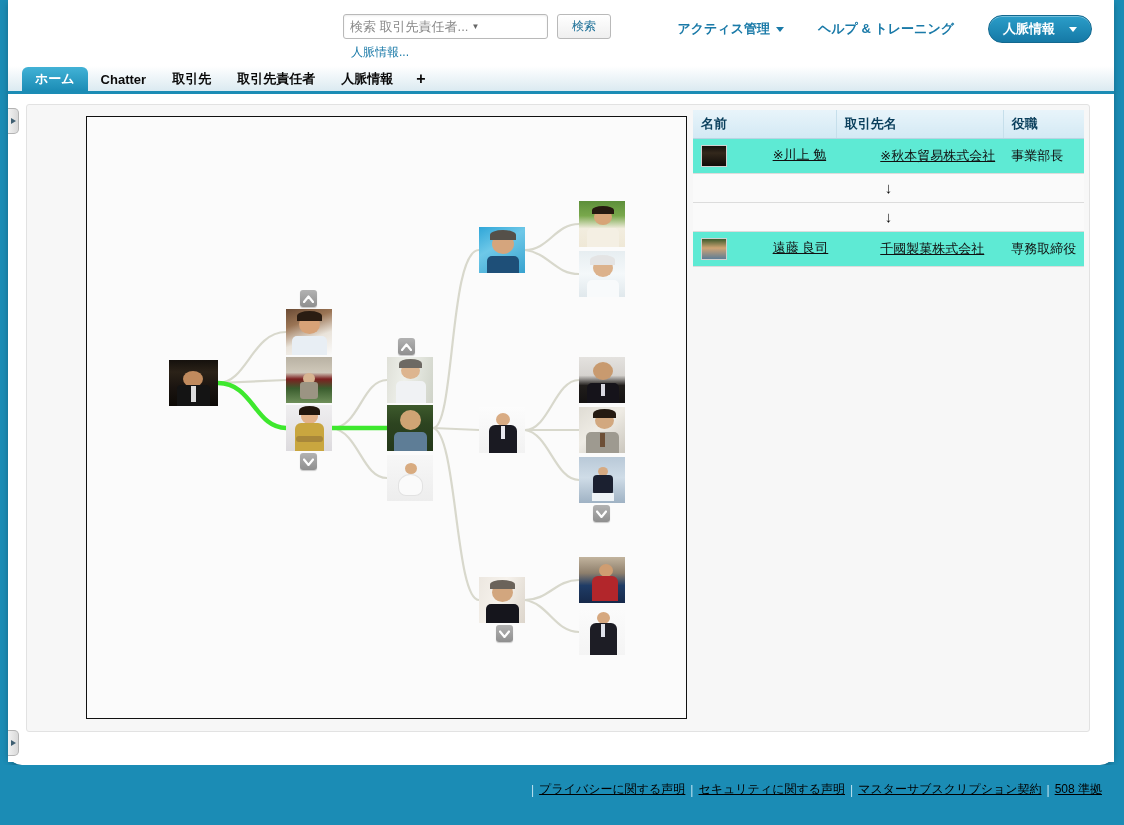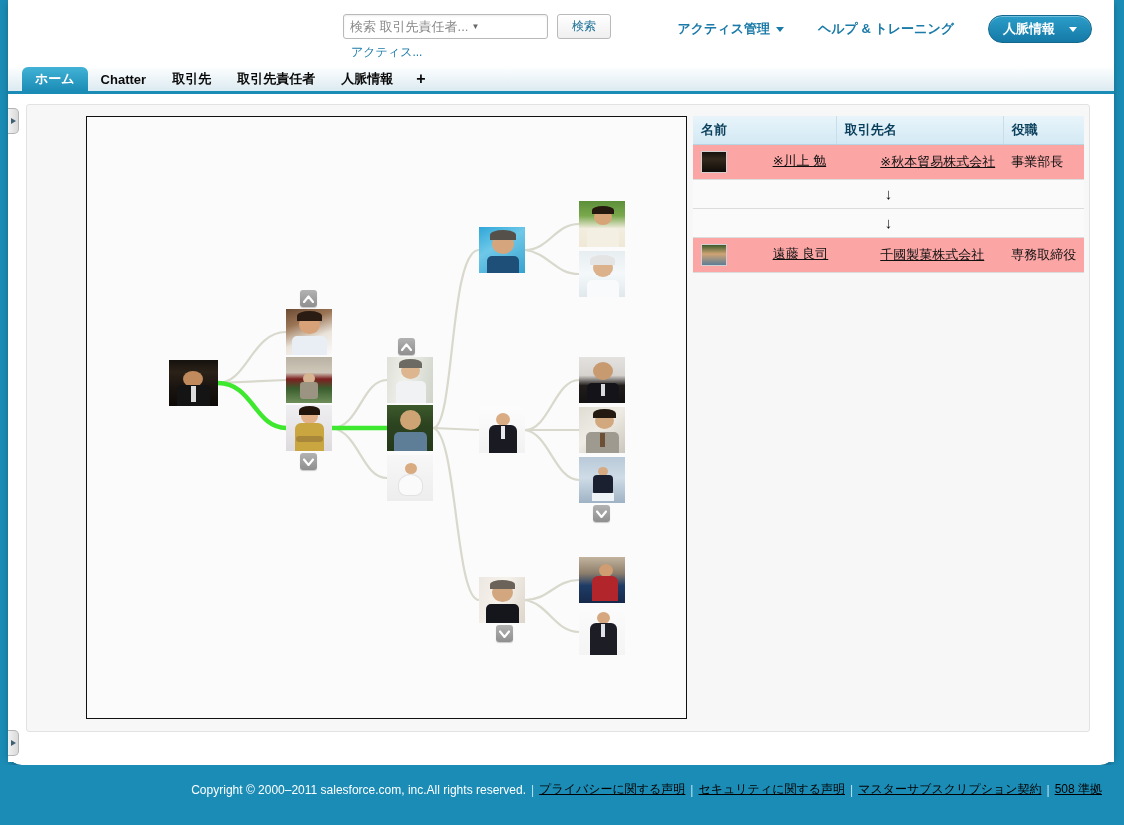--- a/index.html
+++ b/index.html
@@ -217,25 +217,25 @@
     border-radius: 3px;
     display: flex; align-items: center; justify-content: center;
     cursor: pointer;
     box-shadow: 0 1px 1px rgba(0,0,0,0.2);
   }
   .toggle svg { display: block; }
 
   
   #contact-table {
     position: absolute;
-    left: 666px; top: 11px;
+    left: 666px; top: 5px;
     width: 367px;
     font-size: 13px;
     border-collapse: collapse;
-    background: #fca5a5;
+    background: #5eead4;
   }
   #contact-table th {
     background: linear-gradient(to bottom, #e8f4fa 0%, #d3e9f4 100%);
     color: #0a3f5c;
     font-weight: bold;
     text-align: left;
     padding: 5px 8px;
     border-bottom: 1px solid #b7d4e2;
     border-right: 1px solid #c6dfeb;
     white-space: nowrap;
@@ -319,21 +319,21 @@
 
 
     <div id="search-area">
       <div id="search-row">
         <div id="search-box">
           <span id="search-placeholder">検索 取引先責任者...</span>
           <span id="search-caret">▼</span>
         </div>
         <div id="search-btn">検索</div>
       </div>
-      <div id="search-options">アクティス...</div>
+      <div id="search-options">人脈情報...</div>
     </div>
 
     <div id="topnav">
       <div class="topnav-link">
         <span>アクティス管理</span>
         <span class="tri-down"></span>
       </div>
       <div class="topnav-link">
         <span>ヘルプ &amp; トレーニング</span>
       </div>
@@ -579,21 +579,20 @@
     <span class="tri"></span>
   </div>
   <div class="edge-handle" style="top:730px;">
     <span class="tri"></span>
   </div>
 
 </div>
 
 <div id="footer">
   <div id="footer-inner">
-    <span>Copyright © 2000–2011 salesforce.com, inc.All rights reserved.</span>
     <span class="sep">|</span>
     <span class="footer-link">プライバシーに関する声明</span>
     <span class="sep">|</span>
     <span class="footer-link">セキュリティに関する声明</span>
     <span class="sep">|</span>
     <span class="footer-link">マスターサブスクリプション契約</span>
     <span class="sep">|</span>
     <span class="footer-link">508 準拠</span>
   </div>
 </div>

